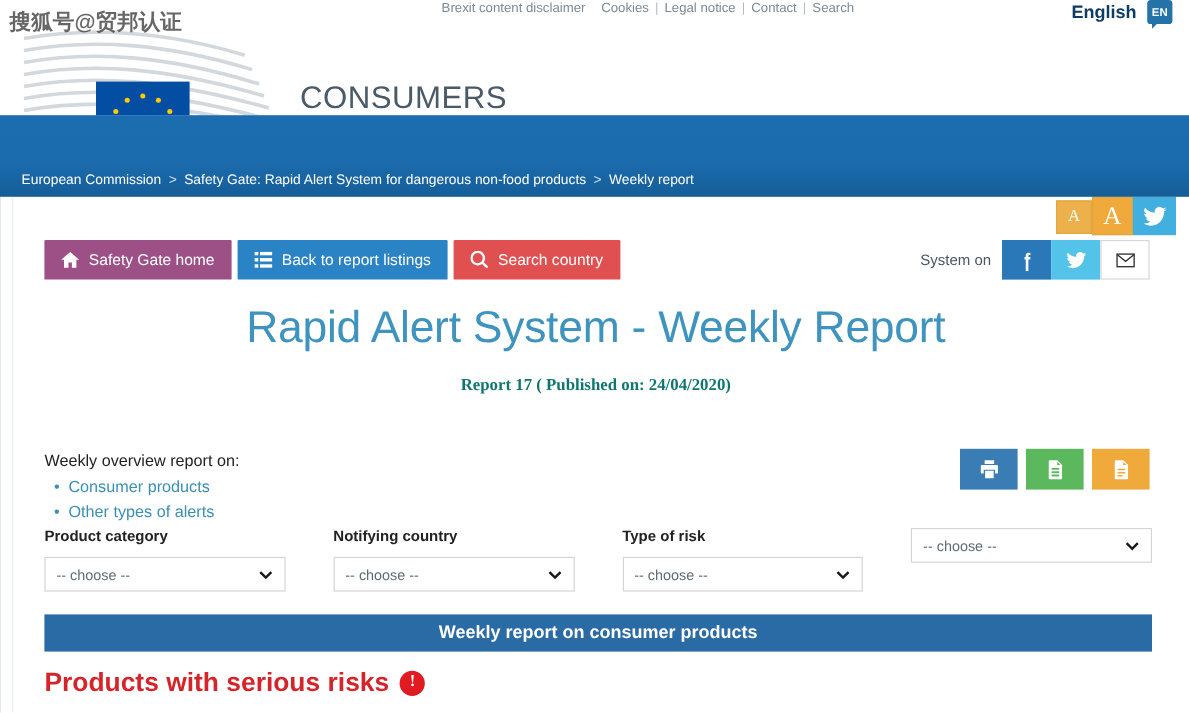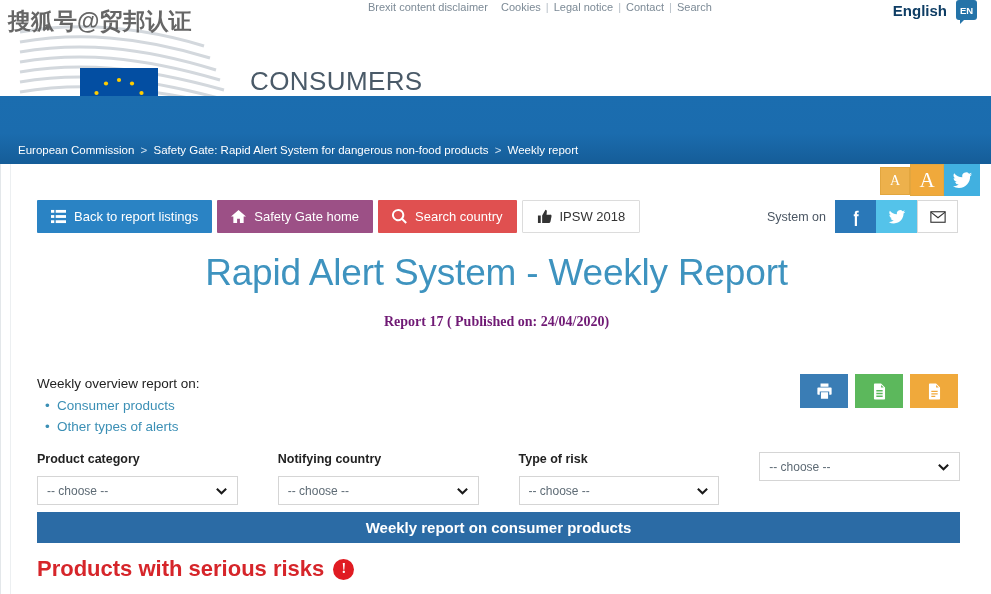--- a/index.html
+++ b/index.html
@@ -14,21 +14,21 @@
     position: relative;
     width: 991px; height: 594px;
     background: #ffffff;
     overflow: hidden;
   }
 
   
   .watermark {
     position: absolute;
     left: 8px; top: 6px;
-    font-size: 23px;
+    font-size: 18px;
     font-weight: bold;
     color: #5a5a5a;
     letter-spacing: 0px;
     z-index: 40;
     white-space: nowrap;
     opacity: .92;
   }
 
   
   .utility-bar {
@@ -210,21 +210,21 @@
     color: #3e93bf;
     font-weight: normal;
     letter-spacing: -.2px;
   }
   .report-line {
     position: absolute;
     left: 0; top: 150px; width: 991px;
     text-align: center;
     font-size: 14px;
     font-weight: bold;
-    color: #701a75;
+    color: #0f766e;
     font-family: "Liberation Serif", serif;
   }
 
   
   .overview {
     position: absolute;
     left: 36px; top: 212px;
   }
   .overview-title {
     font-size: 13.5px; font-weight: normal; color: #222;
@@ -257,21 +257,21 @@
     display: flex; align-items: center; justify-content: center;
   }
   .exp-print { background: #3a7db5; }
   .exp-xls { background: #5cb85c; }
   .exp-pdf { background: #f0a93b; }
   .exp-btn svg { width: 19px; height: 19px; fill: #ffffff; }
 
   
   .filters {
     position: absolute;
-    left: 36px; top: 288px;
+    left: 36px; top: 276px;
     width: 923px;
     display: flex;
     gap: 40px;
   }
   .filter-col { width: 207px; }
   .filter-label {
     font-size: 12.5px; font-weight: bold; color: #222222;
     margin-bottom: 10px;
   }
   .filter-select {
@@ -410,56 +410,48 @@
       <div class="fs-btn fs-small">A</div>
       <div class="fs-btn fs-large">A</div>
       <div class="tw-btn">
         <svg viewBox="0 0 24 24">
             <path d="M23 4.9a9 9 0 0 1-2.6.7 4.5 4.5 0 0 0 2-2.5 9 9 0 0 1-2.9 1.1 4.5 4.5 0 0 0-7.7 4.1A12.8 12.8 0 0 1 2.5 3.6a4.5 4.5 0 0 0 1.4 6 4.4 4.4 0 0 1-2-.6v.1a4.5 4.5 0 0 0 3.6 4.4 4.5 4.5 0 0 1-2 .1 4.5 4.5 0 0 0 4.2 3.1A9 9 0 0 1 1 18.6a12.7 12.7 0 0 0 6.9 2c8.3 0 12.8-6.9 12.8-12.8v-.6A9 9 0 0 0 23 4.9z"></path>
           </svg>
       </div>
     </div>
 
     <div class="toolbar">
+      <div class="tb-btn tb-home">
+        <span class="tb-icon">
+          <svg viewBox="0 0 16 16">
+              <path d="M8 1 0 8h2.5v7h4v-4.5h3V15h4V8H16z"></path>
+            </svg>
+        </span>
+        <span>Safety Gate home</span>
+      </div>
       <div class="tb-btn tb-back">
         <span class="tb-icon">
           <svg viewBox="0 0 16 16">
               <rect x="0" y="1" width="3.5" height="3"></rect>
               <rect x="5" y="1" width="11" height="3"></rect>
               <rect x="0" y="6.5" width="3.5" height="3"></rect>
               <rect x="5" y="6.5" width="11" height="3"></rect>
               <rect x="0" y="12" width="3.5" height="3"></rect>
               <rect x="5" y="12" width="11" height="3"></rect>
             </svg>
         </span>
         <span>Back to report listings</span>
       </div>
-      <div class="tb-btn tb-home">
-        <span class="tb-icon">
-          <svg viewBox="0 0 16 16">
-              <path d="M8 1 0 8h2.5v7h4v-4.5h3V15h4V8H16z"></path>
-            </svg>
-        </span>
-        <span>Safety Gate home</span>
-      </div>
       <div class="tb-btn tb-search">
         <span class="tb-icon">
           <svg viewBox="0 0 16 16">
               <path d="M6.5 0a6.5 6.5 0 1 0 3.9 11.7l4 4 1.5-1.5-4-4A6.5 6.5 0 0 0 6.5 0zm0 2a4.5 4.5 0 1 1 0 9 4.5 4.5 0 0 1 0-9z"></path>
             </svg>
         </span>
         <span>Search country</span>
-      </div>
-      <div class="tb-btn tb-ipsw">
-        <span class="tb-icon">
-          <svg viewBox="0 0 16 16">
-              <path d="M1 7h3v8H1zM5.5 7 9 .8c.9 0 1.6.8 1.5 1.7L10.2 6H14a1.5 1.5 0 0 1 1.5 1.8l-1.1 5.5A2 2 0 0 1 12.4 15H5.5z"></path>
-            </svg>
-        </span>
-        <span>IPSW 2018</span>
       </div>
     </div>
 
     <div class="share-block">
       <span class="share-label">System on</span>
       <div class="share-btn sb-fb">
         <svg viewBox="0 0 24 24">
             <path d="M15.6 8.3h-2.3V6.9c0-.6.4-.8.7-.8h1.6V3.6h-2.2c-2.4 0-3 1.8-3 3v1.7H9v2.6h1.4V24h2.9V10.9h2.1z"></path>
           </svg>
       </div>

